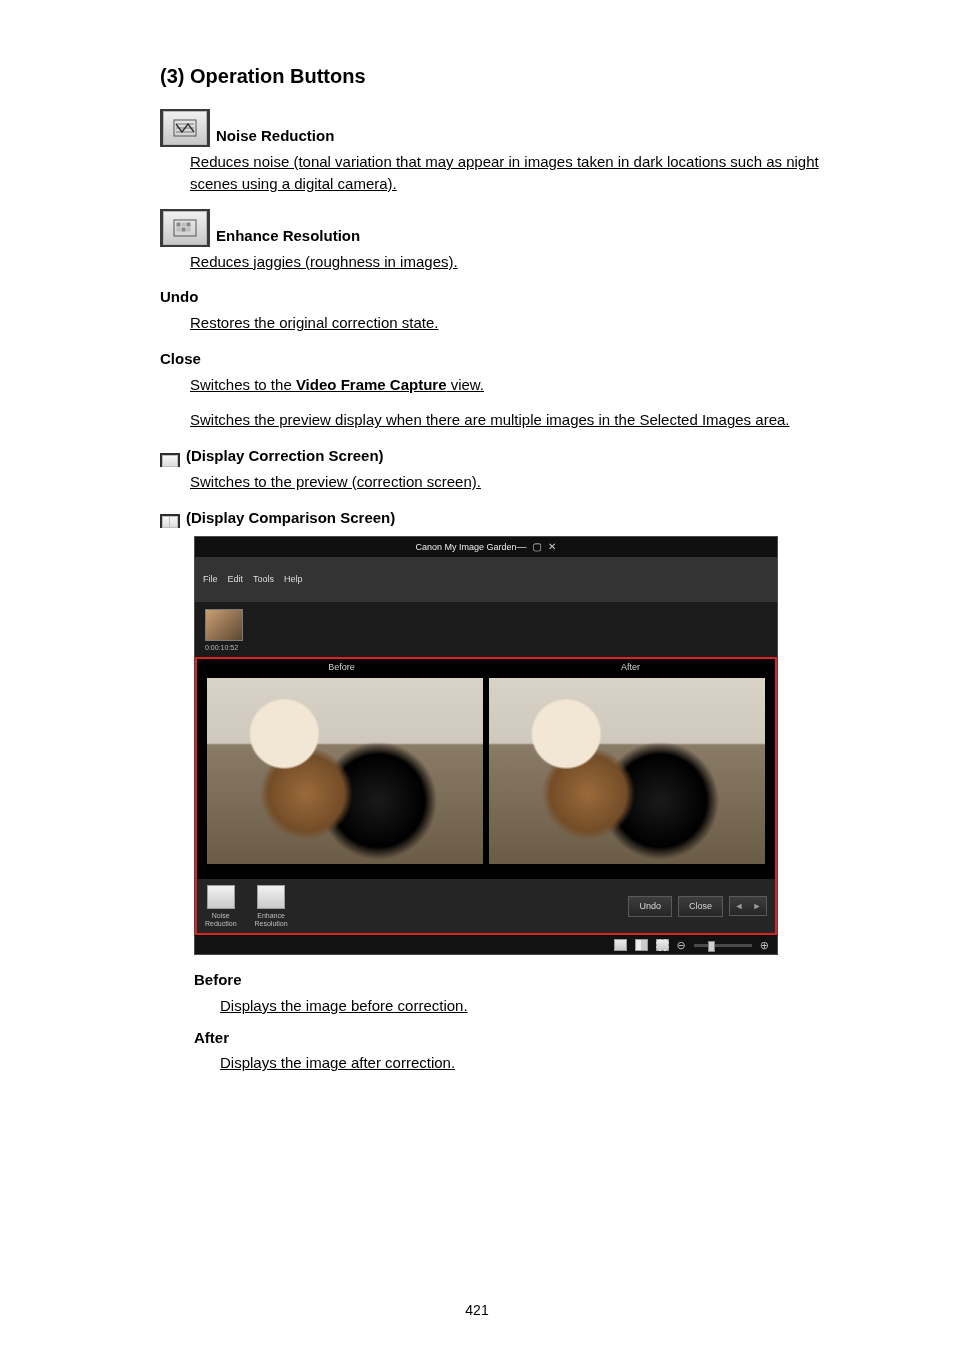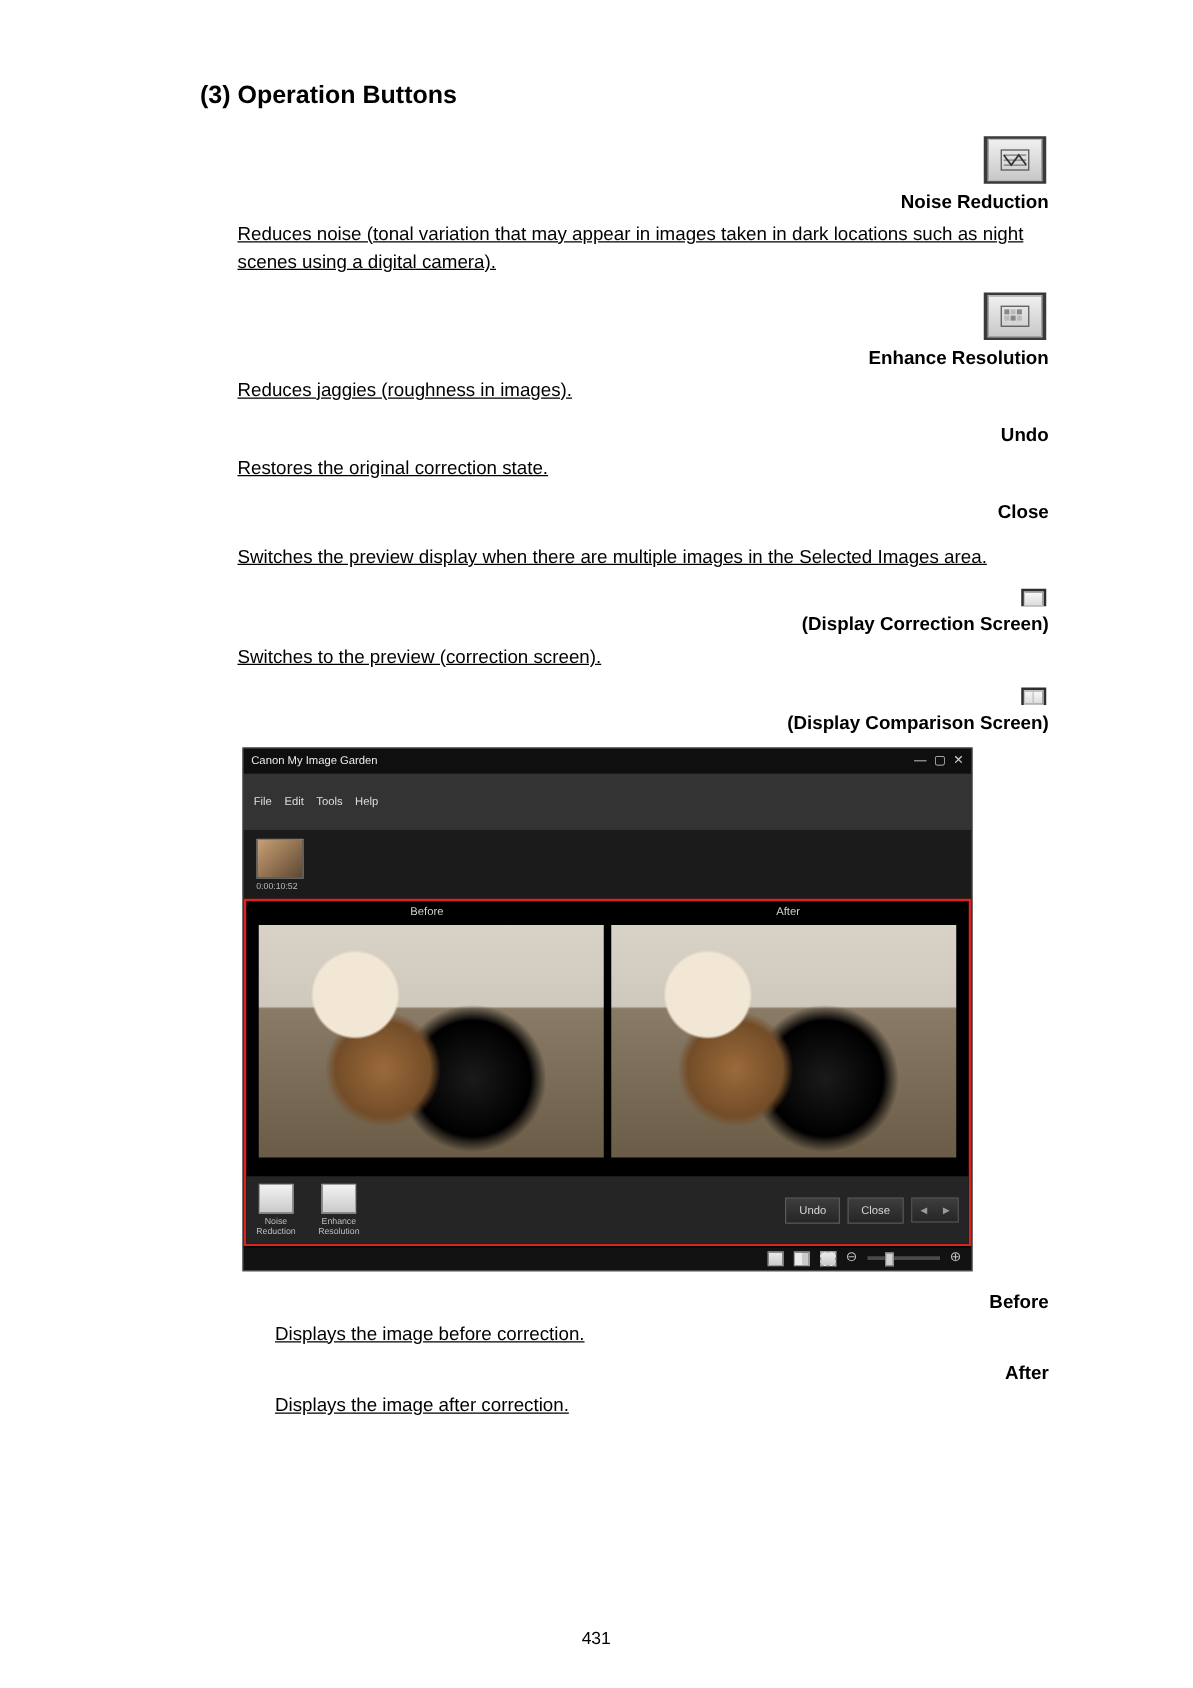--- a/index.html
+++ b/index.html
@@ -25,21 +25,20 @@
   }
 
   .def-block { margin-bottom: 14px; }
 
   .def-head {
     display: flex;
     align-items: flex-end;
     flex-wrap: wrap;
     gap: 4px;
     margin-bottom: 2px;
-    flex-direction: column;
   }
   .def-head .icon-like {
     margin-right: 2px;
     vertical-align: bottom;
   }
   .def-title {
     font-weight: 700;
   }
   .def-body {
     margin: 4px 0 0 30px;
@@ -106,21 +105,21 @@
   
   .app-shot{
     margin:8px 0 6px 34px;
     width:582px;
     border:1px solid #4a4a4a;
     background:#2a2a2a;
     font-family:Arial, Helvetica, sans-serif;
   }
   .titlebar{
     height:20px;background:#0f0f0f;color:#ededed;font-size:9px;
-    display:flex;align-items:center;justify-content:space-between;
+    display:flex;align-items:center;justify-content:center;
     padding:0 6px;
   }
   .titlebar .win-ctrls{display:flex;gap:6px;color:#cfcfcf;font-size:10px}
   .menubar{
     background:#333;border-bottom:1px solid #1a1a1a;
     display:flex;gap:10px;padding:16px 8px;color:#dfdfdf;font-size:9px;
   }
   .thumb-row{
     background:#1b1b1b;padding:6px 10px 4px 10px;
   }
@@ -247,20 +246,23 @@
   <div class="def-block">
     <div class="def-head">
       <span class="def-title">Undo</span>
     </div>
     <div class="def-body">Restores the original correction state.</div>
   </div>
 
   <div class="def-block">
     <div class="def-head">
       <span class="def-title">Close</span>
+    </div>
+    <div class="def-body">
+      <span>Switches to the </span><b>Video Frame Capture</b><span> view.</span>
     </div>
   </div>
 
   <div class="def-block">
     <div class="def-body">Switches the preview display when there are multiple images in the Selected Images area.</div>
   </div>
 
 
   <div class="def-block">
     <div class="def-head">
@@ -349,14 +351,14 @@
     </div>
     <div class="def-block" style="margin:10px 0 0 34px">
       <div class="def-head">
           <span class="def-title">After</span>
         </div>
       <div class="def-body" style="margin-left:26px">Displays the image after correction.</div>
     </div>
 
   </div>
 
-  <div class="page-number">431</div>
+  <div class="page-number">421</div>
 </div>
 
 </body></html>

